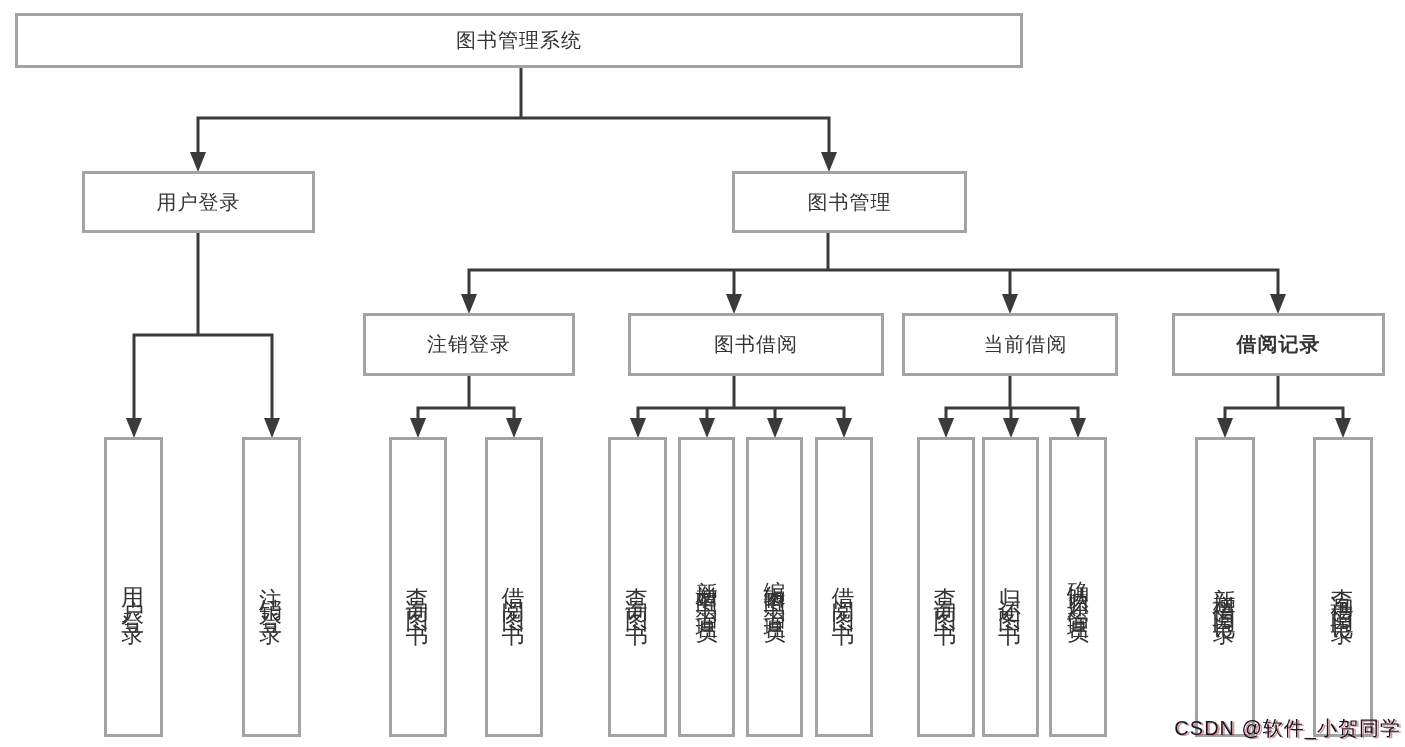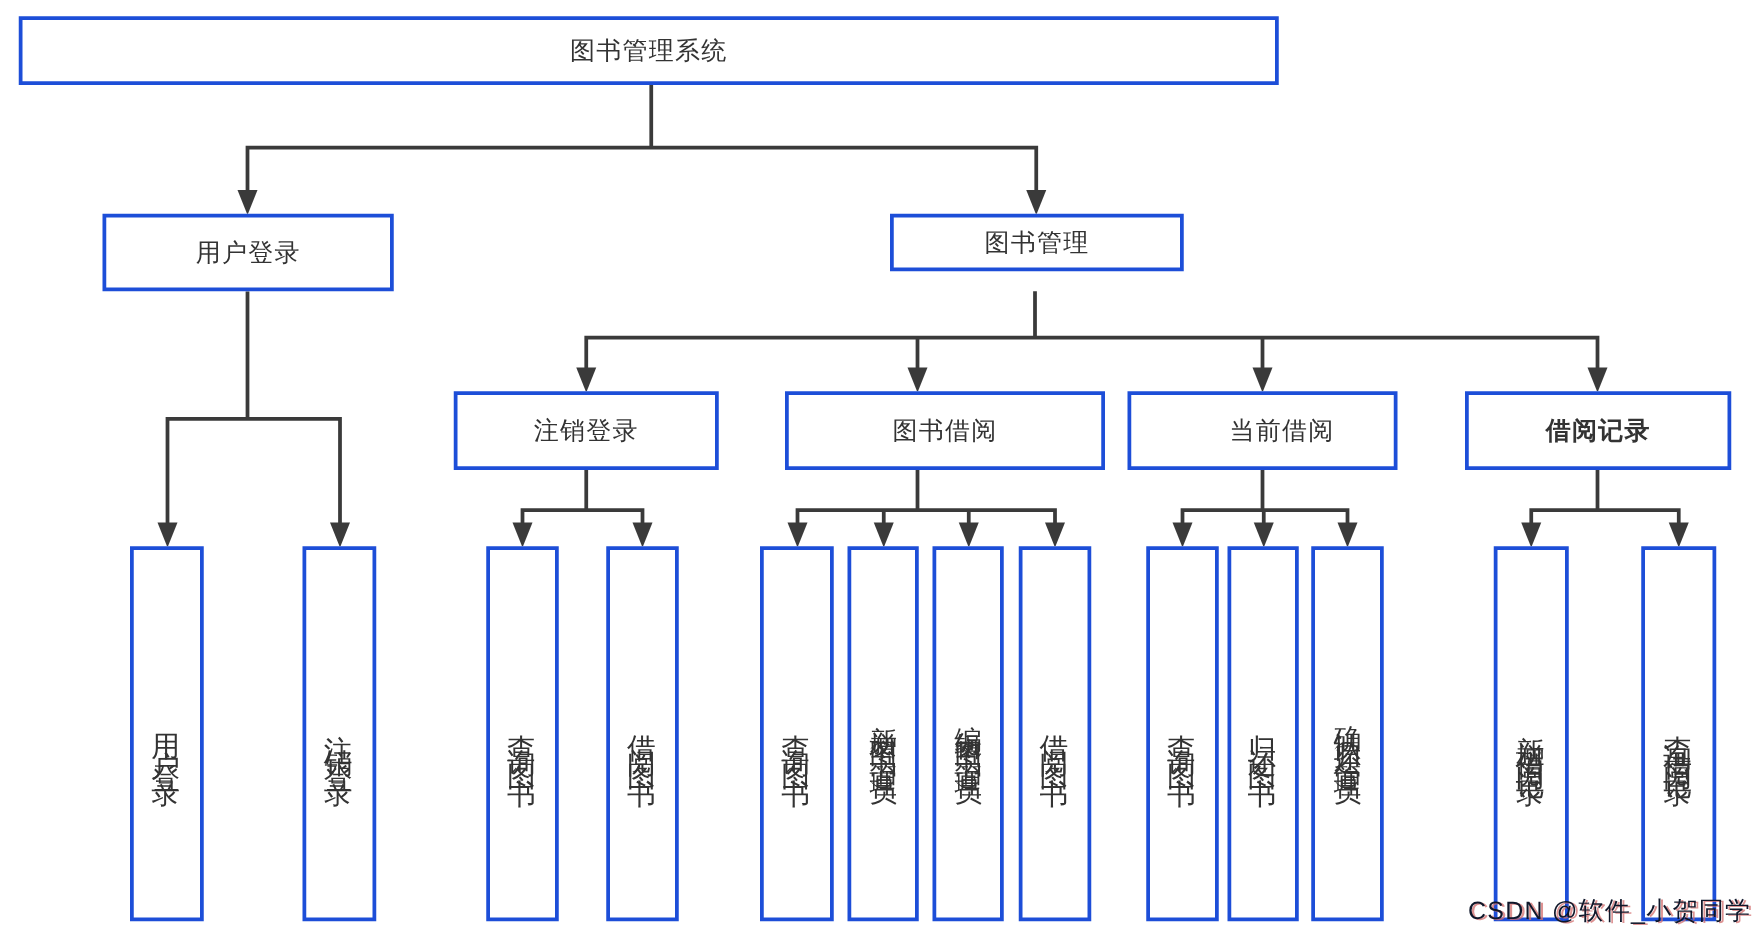--- a/index.html
+++ b/index.html
@@ -13,21 +13,21 @@
   }
   #connectors {
     position: absolute;
     left: 0; top: 0;
     width: 1405px; height: 747px;
   }
   .box {
     position: absolute;
     box-sizing: border-box;
     background: #ffffff;
-    border: 3px solid #1d4ed8;
+    border: 3px solid #a3a3a3;
     display: flex;
     align-items: center;
     justify-content: center;
     color: #333333;
     font-size: 20px;
     letter-spacing: 1px;
     white-space: nowrap;
   }
   .vtext {
     writing-mode: vertical-rl;
@@ -96,21 +96,21 @@
     </g>
   </svg>
 
   <div class="box" style="left:15px; top:13px; width:1008px; height:55px;">
     <span>图书管理系统</span>
   </div>
 
   <div class="box" style="left:82px; top:171px; width:233px; height:62px;">
     <span>用户登录</span>
   </div>
-  <div class="box" style="left:712px; top:171px; width:235px; height:46px;">
+  <div class="box" style="left:732px; top:171px; width:235px; height:62px;">
     <span>图书管理</span>
   </div>
 
   <div class="box" style="left:363px; top:313px; width:212px; height:63px;">
     <span>注销登录</span>
   </div>
   <div class="box" style="left:628px; top:313px; width:256px; height:63px;">
     <span>图书借阅</span>
   </div>
   <div class="box" style="left:902px; top:313px; width:216px; height:63px;padding-left:31px;">

